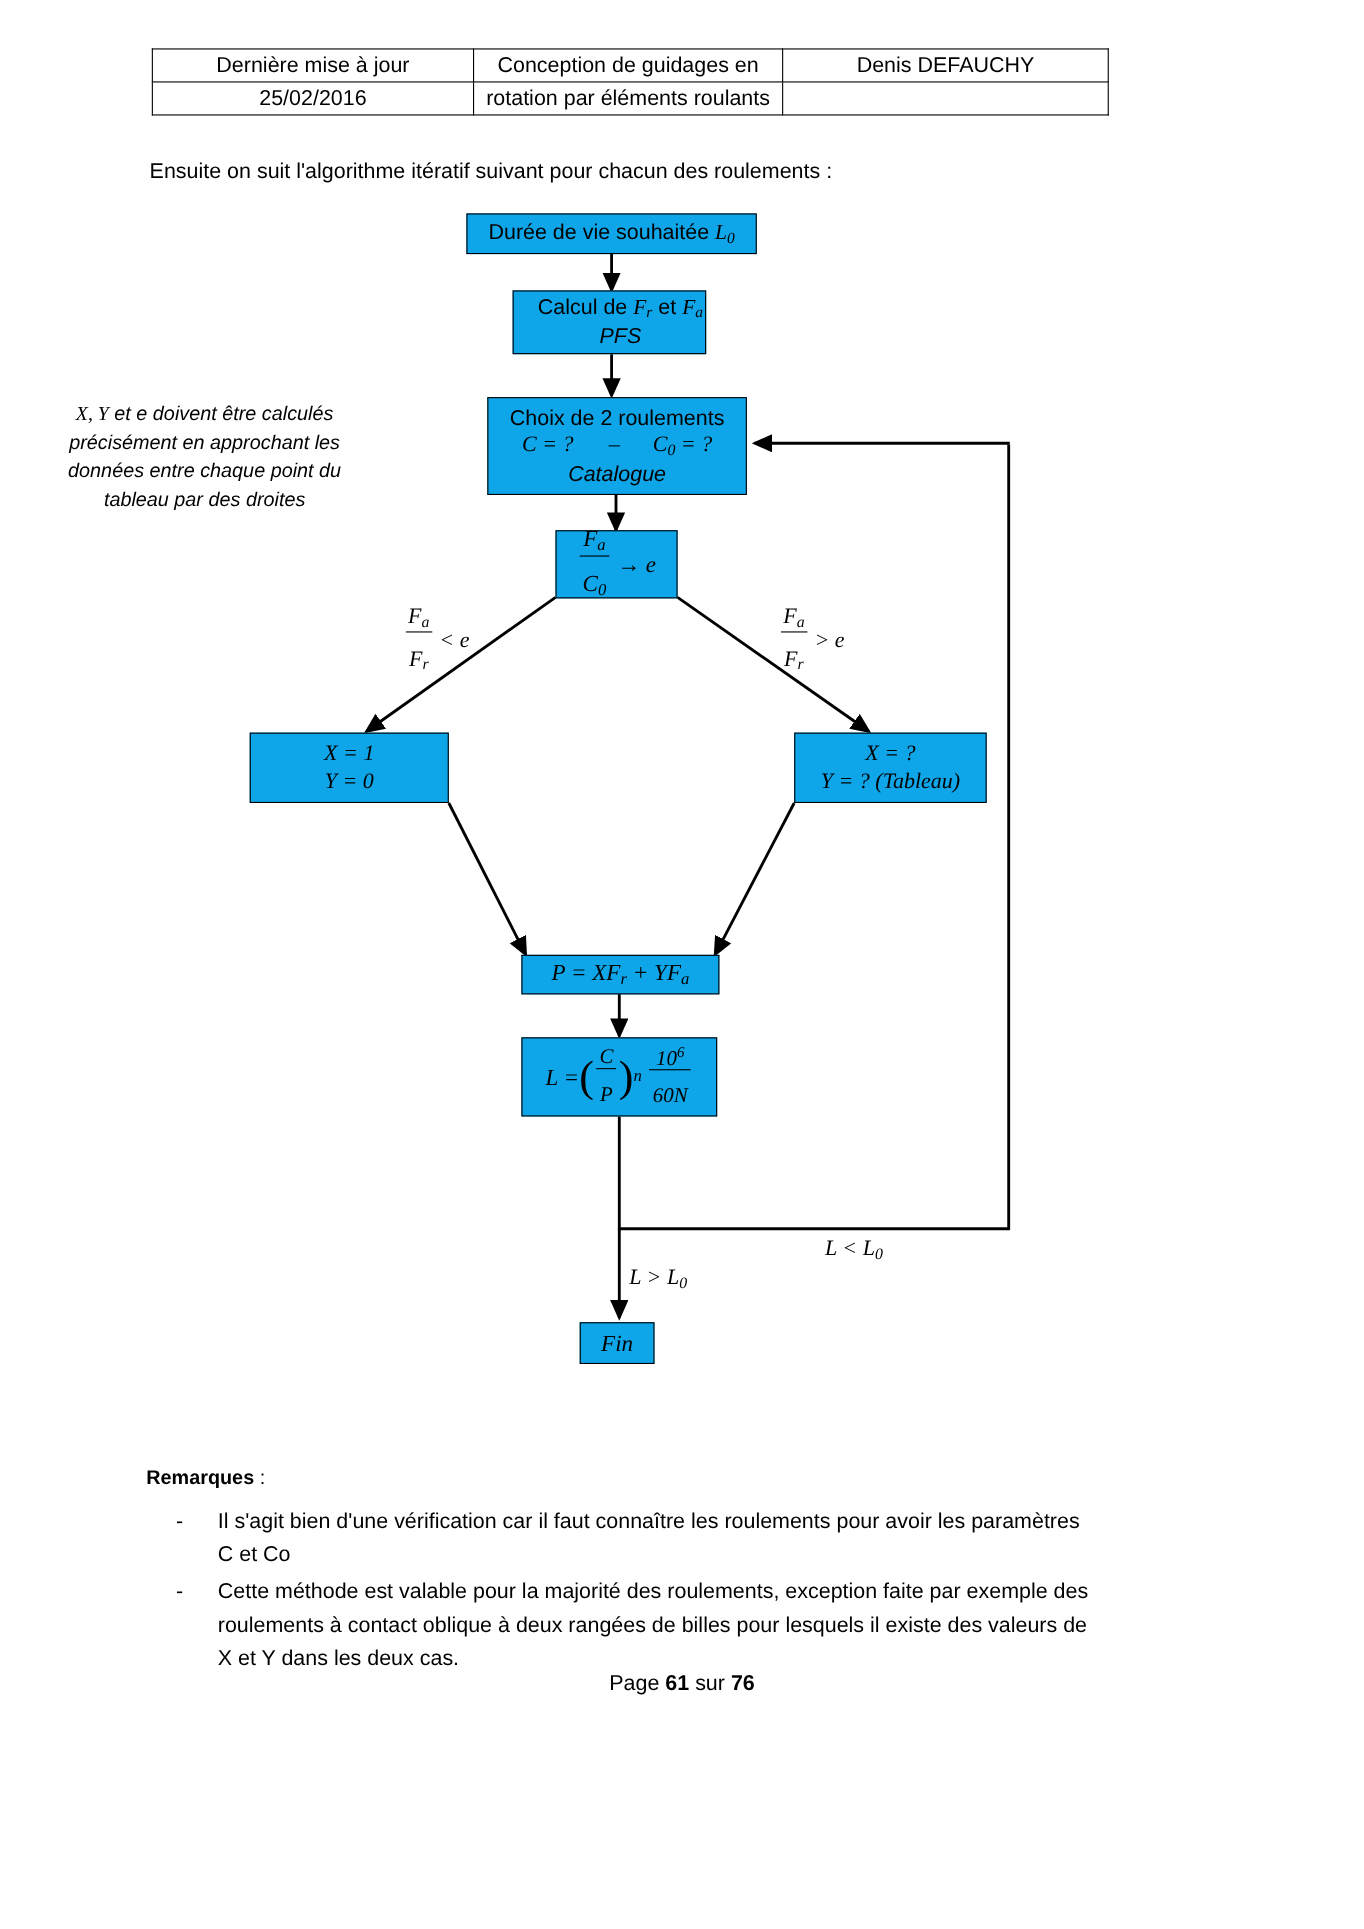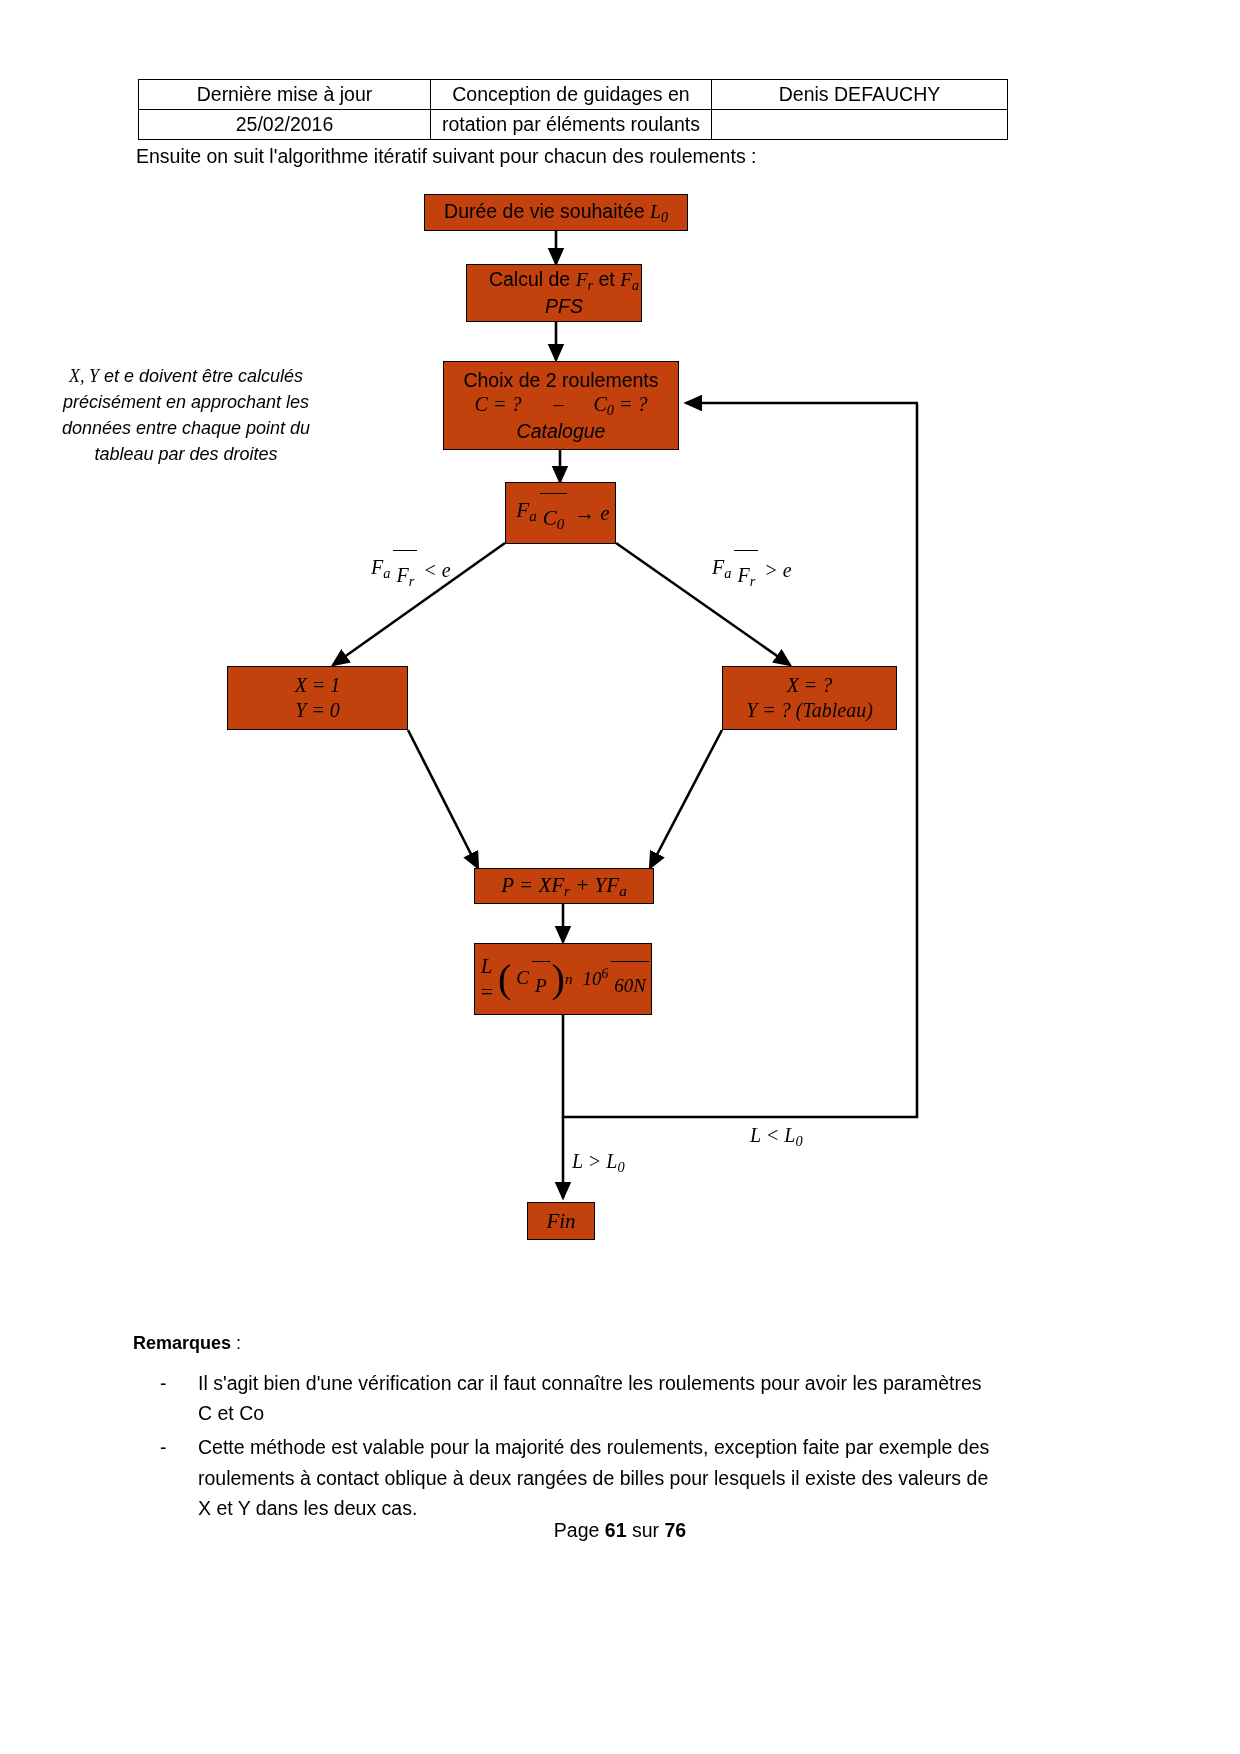--- a/index.html
+++ b/index.html
@@ -13,21 +13,21 @@
     position: relative;
     font-family: "Liberation Sans", sans-serif;
     color: #000000;
     overflow: hidden;
   }
 
   
   #header-table {
     position: absolute;
     left: 138px;
-    top: 79px;
+    top: 44px;
     width: 842px;
     border-collapse: collapse;
     table-layout: fixed;
   }
   #header-table td {
     border: 1.4px solid #000;
     font-family: "Liberation Sans", sans-serif;
     font-size: 19.5px;
     text-align: center;
     padding: 2px 4px;
@@ -68,21 +68,21 @@
     position: absolute;
     left: 0;
     top: 0;
     width: 1240px;
     height: 1754px;
     pointer-events: none;
   }
   .fc-box {
     position: absolute;
     border: 1.6px solid #000;
-    background: #c2410c;
+    background: #0ea5e9;
     box-sizing: border-box;
     display: flex;
     flex-direction: column;
     align-items: center;
     justify-content: center;
     text-align: center;
     font-family: "Liberation Sans", sans-serif;
     font-size: 19.5px;
     line-height: 1.25;
   }
@@ -98,21 +98,21 @@
     font-style: italic;
   }
   .sans-it {
     font-family: "Liberation Sans", sans-serif;
     font-style: italic;
   }
 
   
   .frac {
     display: inline-flex;
-    flex-direction: row;
+    flex-direction: column;
     align-items: center;
     justify-content: center;
     vertical-align: middle;
     line-height: 1;
     margin: 0 2px;
     position: relative;
     top: -1px;
   }
   .frac .num { padding: 0 3px 1px 3px; }
   .frac .den { padding: 14px 3px 0 3px; border-top: 1.3px solid #000; }

